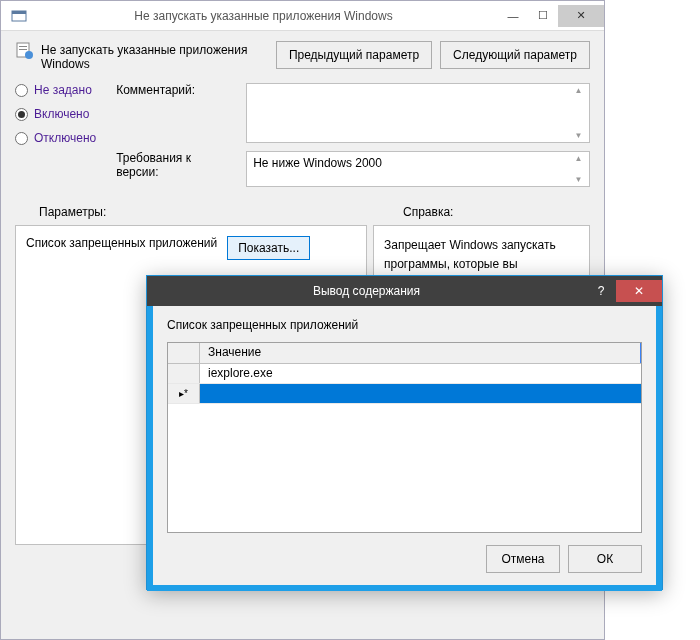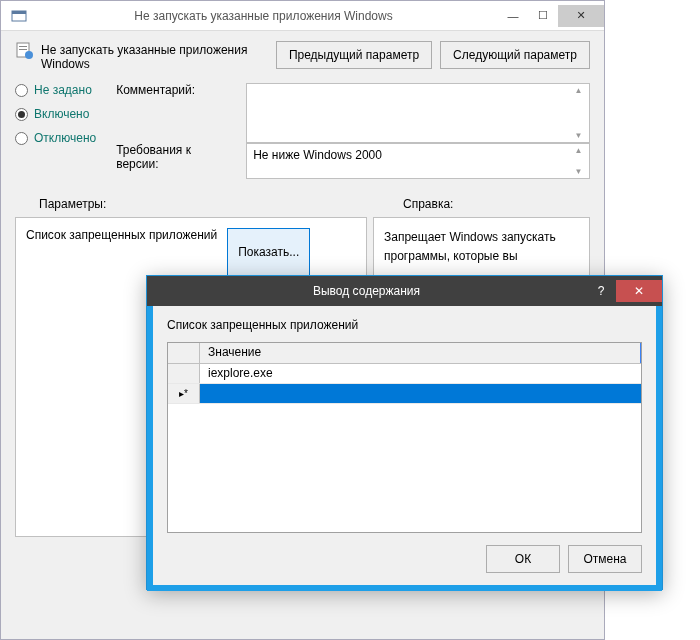--- a/index.html
+++ b/index.html
@@ -20,39 +20,39 @@
     .header-icon { width: 20px; height: 20px; }
     .header-text { flex: 1; padding-top: 2px; color: #000; }
     .nav-buttons { display: flex; gap: 8px; }
     .btn { background: #efefef; border: 1px solid #acacac; padding: 6px 12px; font-size: 12px; color: #000; cursor: default; }
     
     .settings-row { display: flex; gap: 20px; margin-top: 12px; }
     .radio-col { display: flex; flex-direction: column; gap: 10px; }
     .radio-item { display: flex; align-items: center; gap: 6px; }
     .radio { width: 13px; height: 13px; border: 1px solid #707070; border-radius: 50%; background: #fff; display: flex; align-items: center; justify-content: center; }
     .radio.checked::after { content: ''; width: 7px; height: 7px; background: #333; border-radius: 50%; }
-    .radio-label { color: #0f766e; }
-    
-    .fields-col { flex: 1; display: flex; flex-direction: column; gap: 0; }
+    .radio-label { color: #4c1d95; }
+    
+    .fields-col { flex: 1; display: flex; flex-direction: column; gap: 8px; }
     .field-row { display: flex; gap: 10px; }
     .field-label { width: 120px; color: #000; }
     .field-input { flex: 1; background: #fff; border: 1px solid #c0c0c0; min-height: 60px; padding: 4px 6px; position: relative; }
     .field-input.short { min-height: 36px; }
     .field-input .scroll-hint { position: absolute; right: 2px; bottom: 2px; top: 2px; width: 17px; display: flex; flex-direction: column; justify-content: space-between; }
     .scroll-arrow { font-size: 8px; color: #999; text-align: center; }
     
     .lower-labels { display: flex; margin-top: 18px; gap: 16px; margin-left: 24px; }
     .lower-labels .left-label { width: 348px; }
     
     .lower-panels { display: flex; margin-top: 6px; gap: 6px; }
     .panel { border: 1px solid #c0c0c0; background: #fff; padding: 10px; }
     .panel.left { width: 352px; height: 320px; display: flex; align-items: flex-start; gap: 10px; }
     .panel.right { flex: 1; height: 320px; position: relative; }
     .panel-text { line-height: 1.6; padding-right: 16px; }
-    .show-btn { border: 1px solid #0078d7; padding: 16px 10px; background: #e5f1fb; }
+    .show-btn { border: 1px solid #0078d7; padding: 4px 10px; background: #e5f1fb; }
     .footer-buttons { display: flex; justify-content: flex-end; gap: 8px; margin-top: 10px; }
     
     
     .modal { position: absolute; left: 146px; top: 275px; width: 517px; height: 315px; border: 1px solid #1e90d4; background: #fff; box-shadow: 0 4px 20px rgba(0,0,0,0.3); }
     .modal-titlebar { height: 30px; background: #404040; display: flex; align-items: center; }
     .modal-title { flex: 1; text-align: center; color: #fff; font-size: 12px; }
     .modal-controls { display: flex; }
     .modal-btn { width: 30px; height: 22px; display: flex; align-items: center; justify-content: center; font-size: 12px; color: #fff; background: transparent; border: none; }
     .modal-btn.close { background: #c75050; width: 46px; }
     .modal-body { border: 6px solid #1e9fe8; border-top: none; height: 285px; background: #f0f0f0; padding: 12px 14px; display: flex; flex-direction: column; }
@@ -185,17 +185,17 @@
       <div class="grid-row">
         <div class="grid-row-head"></div>
         <div class="grid-cell">iexplore.exe</div>
       </div>
       <div class="grid-row selected">
         <div class="grid-row-head">▸*</div>
         <div class="grid-cell"></div>
       </div>
     </div>
     <div class="modal-footer">
+      <button class="btn">Отмена</button>
       <button class="btn">ОК</button>
-      <button class="btn">Отмена</button>
     </div>
   </div>
 </div>
 
 </body></html>

